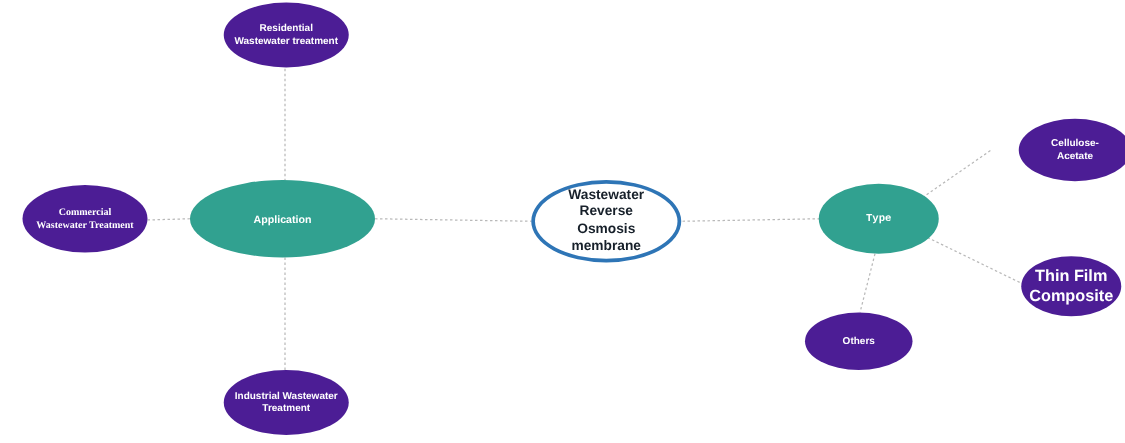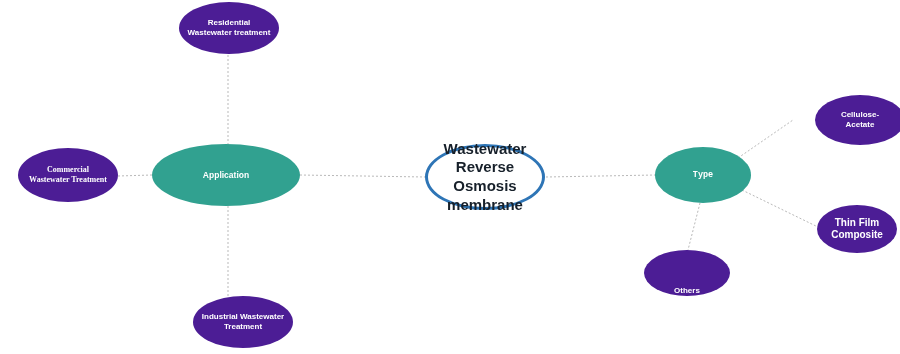--- a/index.html
+++ b/index.html
@@ -34,36 +34,36 @@
     border-radius: 50%;
     line-height: 1.25;
     white-space: pre-line;
     z-index: 2;
   }
   .node-center {
     background: #ffffff;
     border: 3px solid #2e75b6;
     color: #17202a;
     font-weight: bold;
-    font-size: 15px;
+    font-size: 11px;
   }
   .node-branch {
     background: #31a190;
     color: #ffffff;
     font-weight: bold;
     font-size: 8.5px;
   }
   .node-leaf {
     background: #4c1d95;
     color: #ffffff;
     font-weight: bold;
     font-size: 8px;
   }
   .node-leaf.leaf-large {
-    font-size: 10px;
+    font-size: 13px;
   }
   .node-label {
     display: block;
     padding: 0 6px;
   }
 </style>
 </head>
 <body>
 
 <div id="canvas">
@@ -79,21 +79,21 @@
     </svg>
   <div id="nodes">
       <div class="node node-center" style="left: 425px; top: 144px; width: 120px; height: 66px;"><span class="node-label">Wastewater Reverse
 Osmosis membrane</span></div>
       <div class="node node-branch" style="left: 152px; top: 144px; width: 148px; height: 62px;"><span class="node-label">Application</span></div>
       <div class="node node-branch" style="left: 655px; top: 147px; width: 96px; height: 56px; font-family: Liberation Mono, monospace;"><span class="node-label">Type</span></div>
       <div class="node node-leaf" style="left: 179px; top: 2px; width: 100px; height: 52px;"><span class="node-label">Residential
 Wastewater treatment</span></div>
       <div class="node node-leaf" style="left: 18px; top: 148px; width: 100px; height: 54px; font-family: Liberation Serif, serif;"><span class="node-label">Commercial
 Wastewater Treatment</span></div>
-      <div class="node node-leaf" style="left: 193px; top: 296px; width: 100px; height: 52px;"><span class="node-label">Industrial Wastewater
+      <div class="node node-leaf" style="left: 179px; top: 296px; width: 100px; height: 52px;"><span class="node-label">Industrial Wastewater
 Treatment</span></div>
       <div class="node node-leaf" style="left: 815px; top: 95px; width: 90px; height: 50px;"><span class="node-label">Cellulose-
 Acetate</span></div>
       <div class="node node-leaf leaf-large" style="left: 817px; top: 205px; width: 80px; height: 48px;"><span class="node-label">Thin Film
 Composite</span></div>
-      <div class="node node-leaf" style="left: 644px; top: 250px; width: 86px; height: 46px; align-items: flex-end;"><span class="node-label">Others</span></div>
+      <div class="node node-leaf" style="left: 644px; top: 250px; width: 86px; height: 46px;"><span class="node-label">Others</span></div>
     </div>
 </div>
 
 </body></html>

